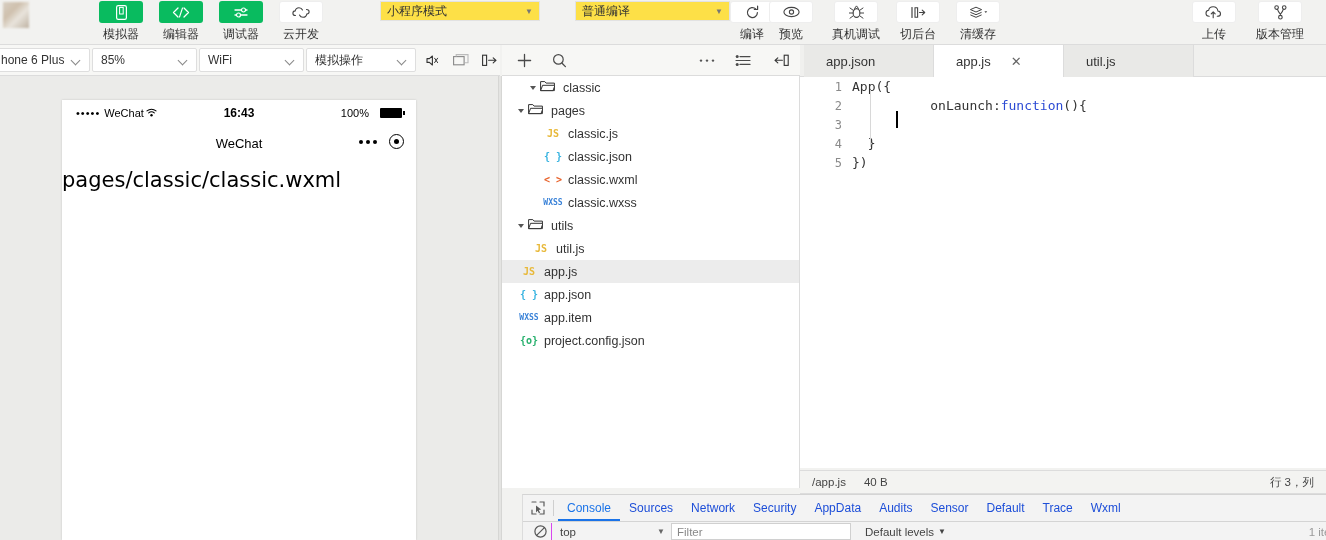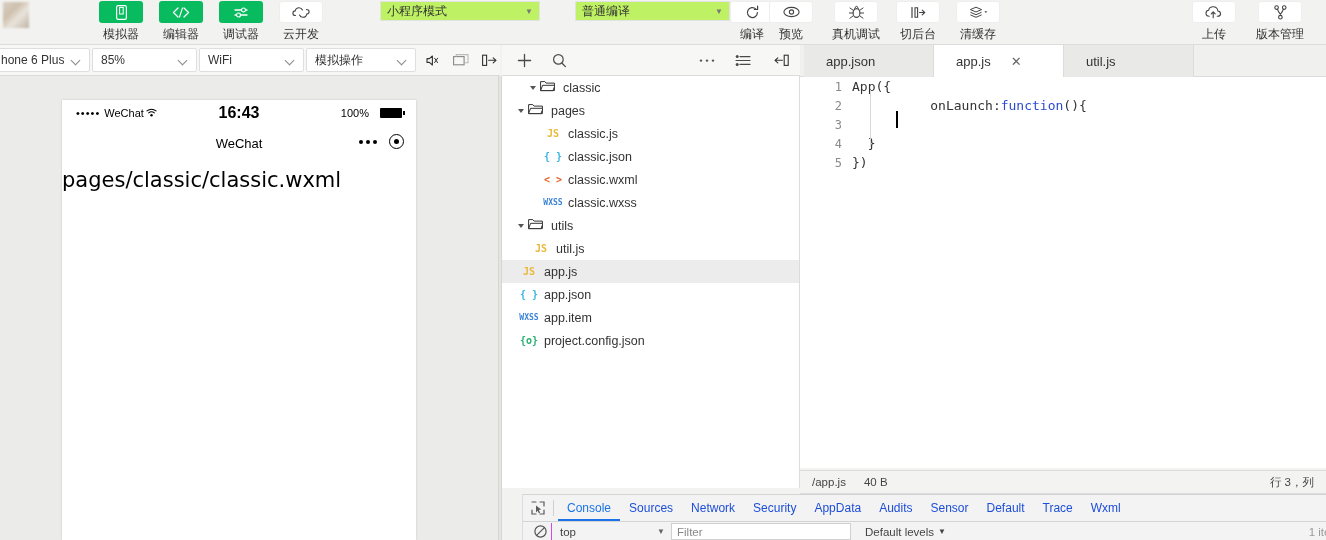--- a/index.html
+++ b/index.html
@@ -37,21 +37,21 @@
   .tbtn .chip.green { background: #09bb5f; }
   .tbtn .chip.white { background: #ffffff; color: #444; border: 1px solid #eeeeee; }
   .tbtn .lab {
     font-size: 12px; color: #333; margin-top: 3px; display: block;
     font-family: "DejaVu Sans", "Liberation Sans", sans-serif;
   }
   .tbtn svg { display: block; }
 
   .tsel {
     position: absolute; top: 1px; height: 20px;
-    background: #bef264; border: 1px solid #e2e2e2;
+    background: #fde047; border: 1px solid #e2e2e2;
     display: flex; align-items: center; padding: 0 6px;
     font-size: 12px; color: #333; cursor: pointer;
   }
   .tsel .caret { margin-left: auto; font-size: 8px; color: #777; }
 
   
   .simbar {
     position: absolute; top: 45px; left: 0; width: 500px; height: 31px;
     background: #f7f7f5; border-bottom: 1px solid #dcdcdc;
   }
@@ -126,21 +126,21 @@
   }
   .ph-status {
     height: 26px; display: flex; align-items: center;
     padding: 0 14px; font-size: 11px; color: #000;
     font-family: "Liberation Sans", sans-serif;
   }
   .ph-dots { letter-spacing: 1px; font-size: 11px; }
   .ph-carrier { margin-left: 4px; font-size: 11px; }
   .ph-time {
     position: absolute; left: 0; right: 0; text-align: center;
-    font-size: 16px; font-weight: 600; pointer-events: none;
+    font-size: 12px; font-weight: 600; pointer-events: none;
   }
   .ph-batt { margin-left: auto; display: flex; align-items: center; gap: 11px; }
   .ph-batt .bfill {
     width: 22px; height: 10px; background: #000;
     border-radius: 1px; position: relative;
   }
   .ph-batt .bfill::after {
     content: ""; position: absolute; right: -3px; top: 3px;
     width: 2px; height: 4px; background: #000;
   }

